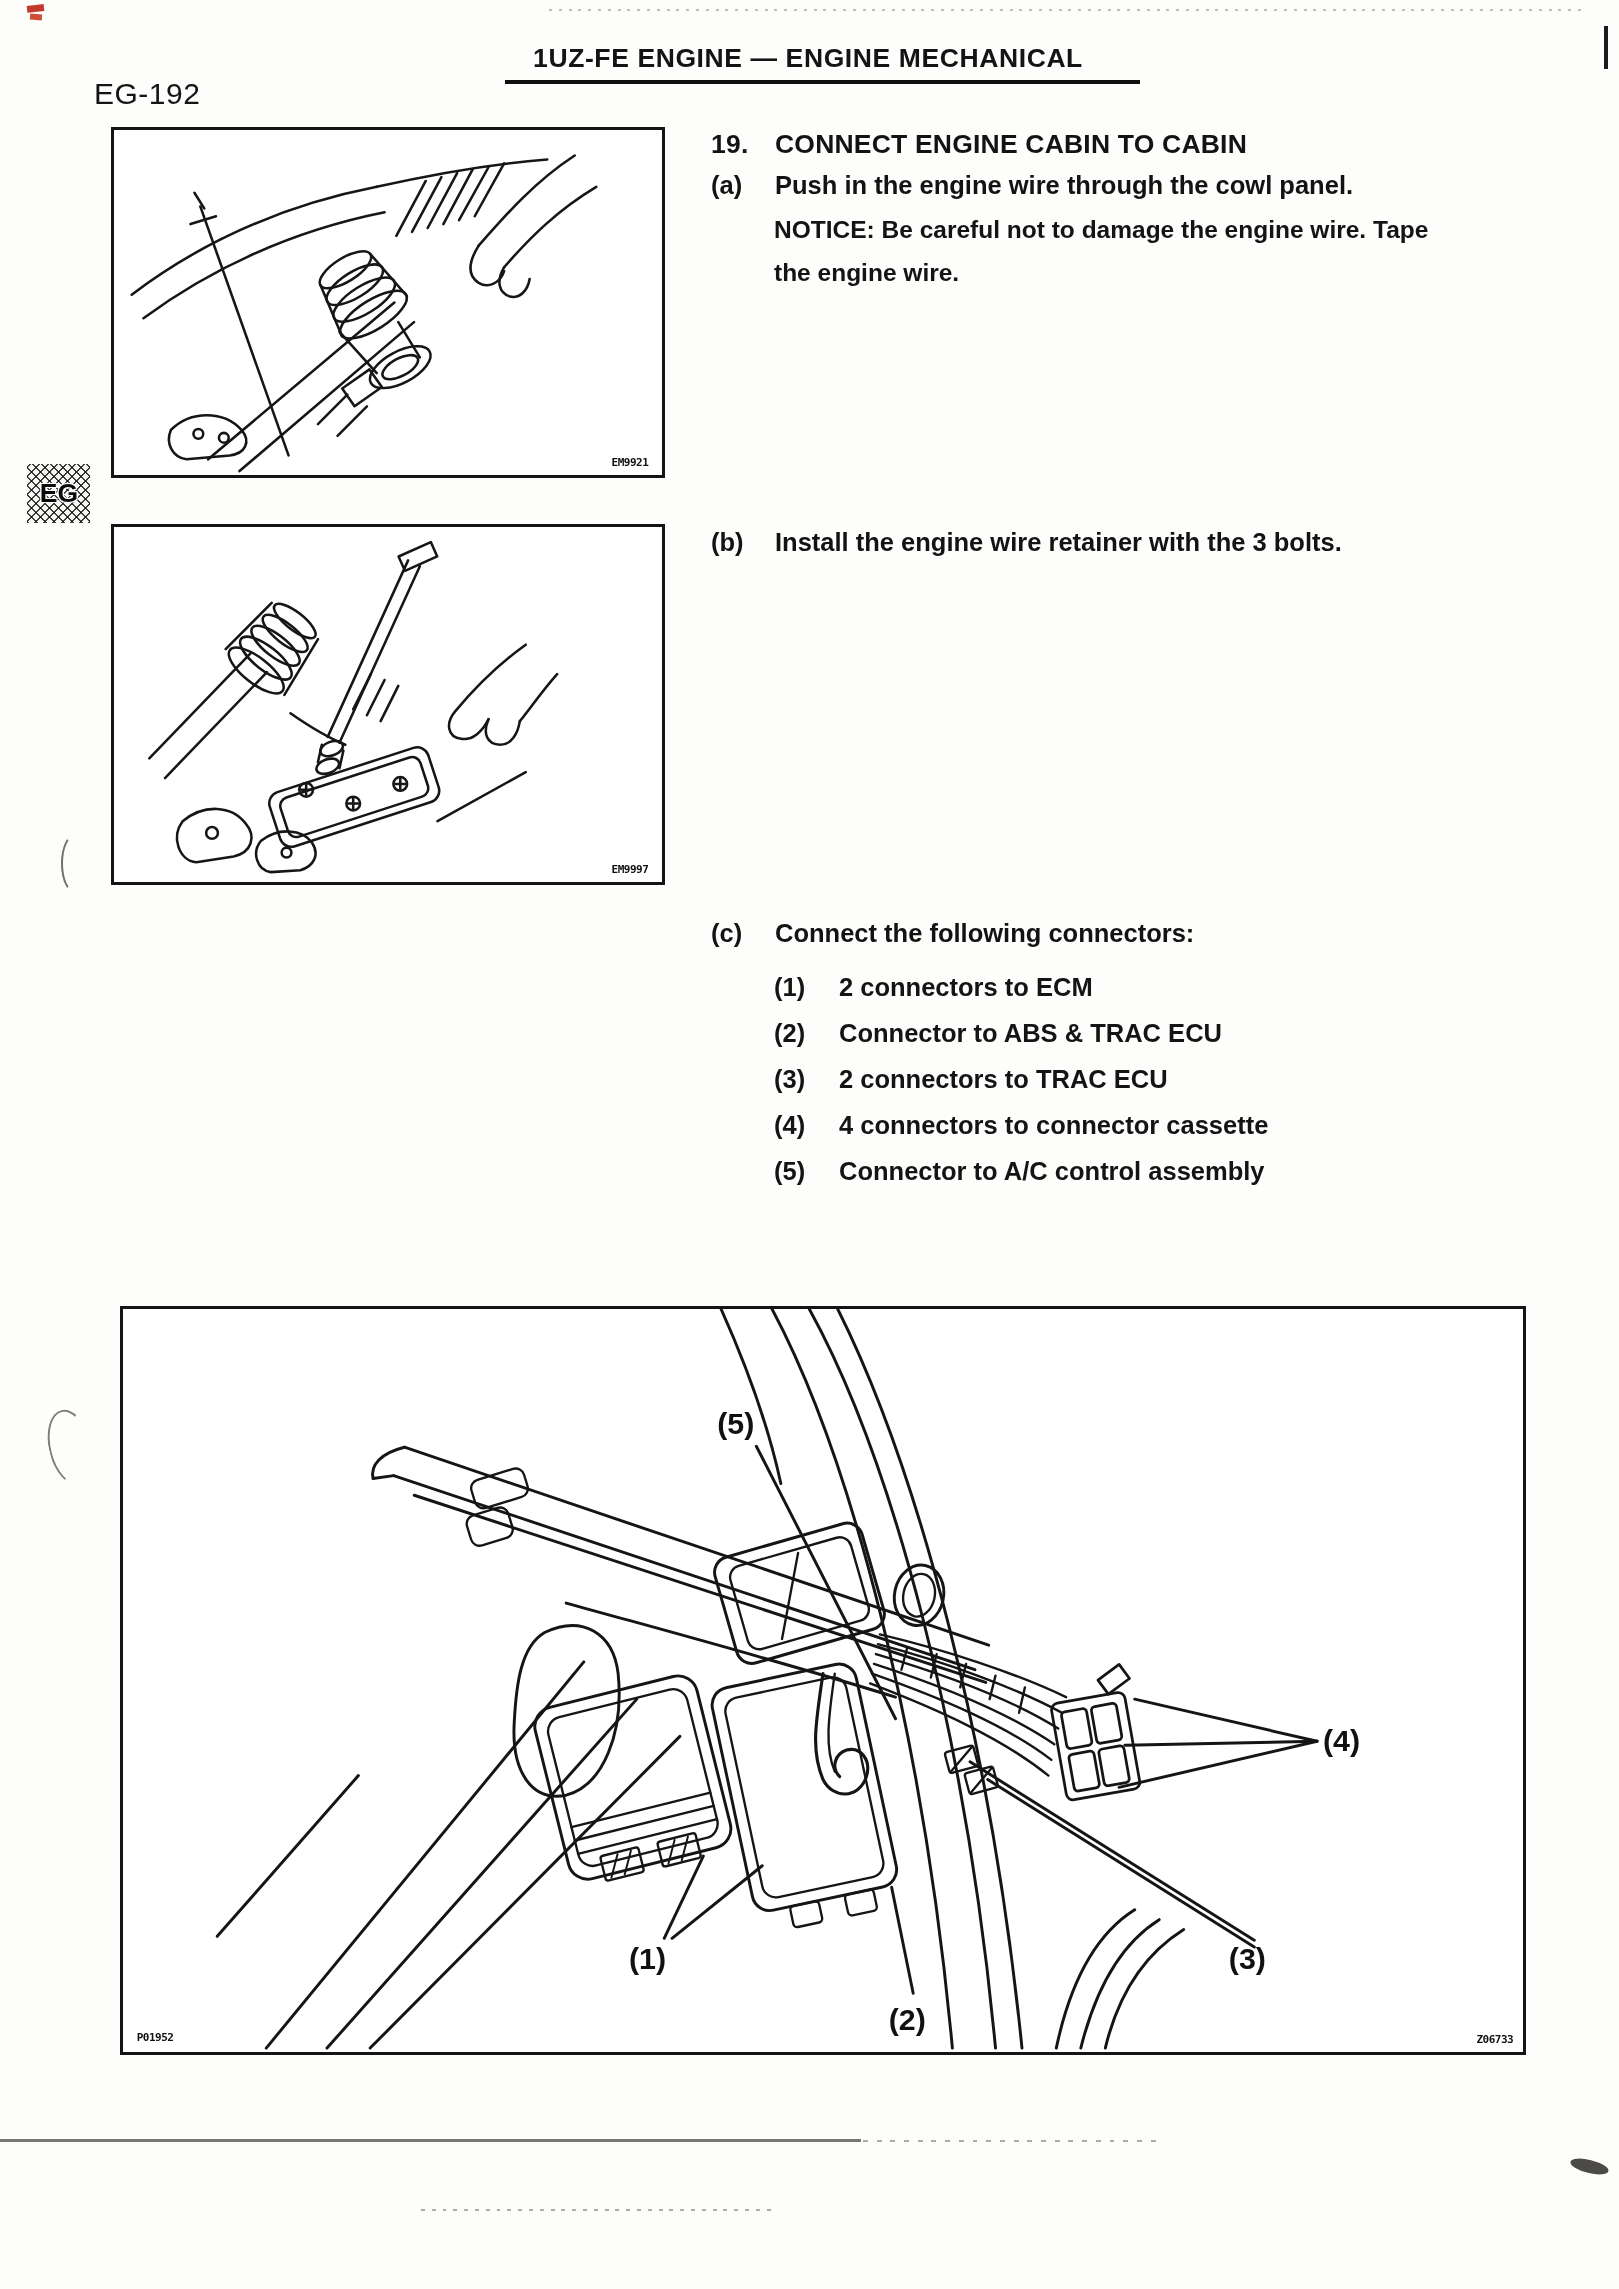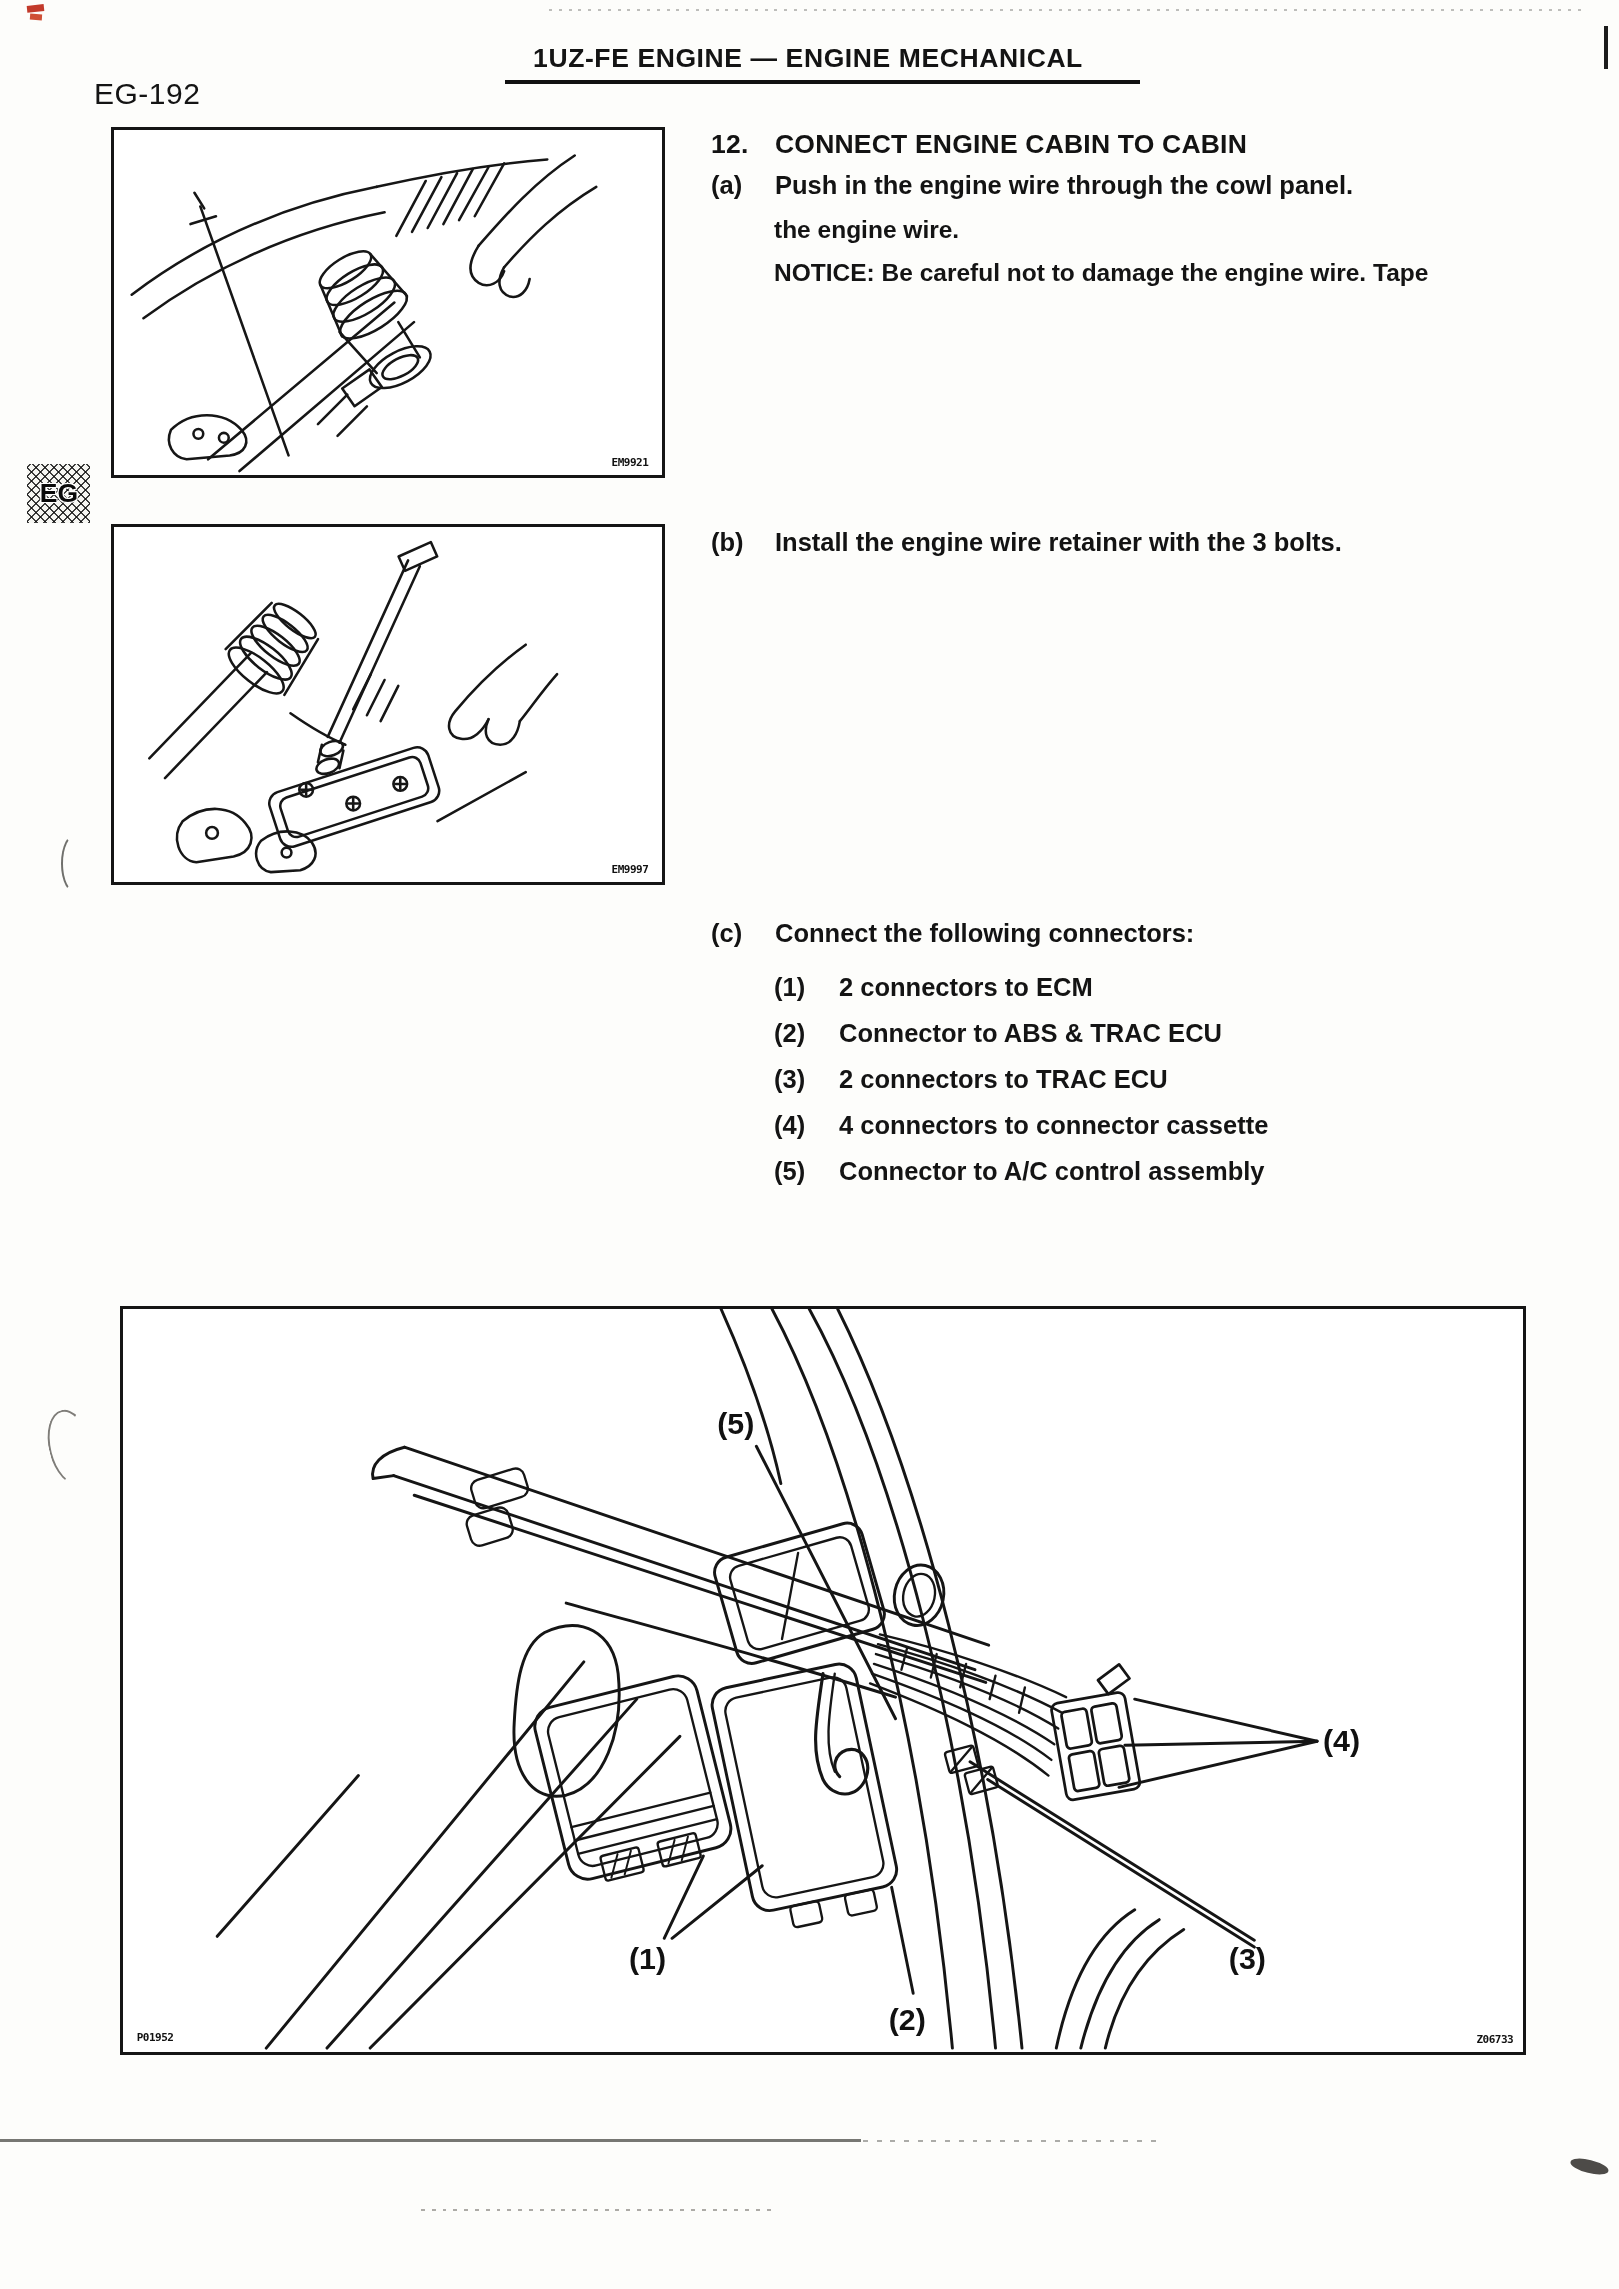--- a/index.html
+++ b/index.html
@@ -166,31 +166,31 @@
           <path d="M330,300 L420,250"></path>
         <path d="M262,150 L244,186"></path>
           <path d="M276,156 L258,192"></path>
           <path d="M290,162 L272,198"></path>
       </g>
     </svg>
     <span class="fig-code">EM9997</span>
   </div>
 
   <div class="sec-row title-row" style="top:129px">
-    <span>12.</span>
+    <span>19.</span>
     <span>CONNECT ENGINE CABIN TO CABIN</span>
   </div>
 
   <div class="sec-row" style="top:171px">
     <span>(a)</span>
     <span>Push in the engine wire through the cowl panel.</span>
   </div>
   <div class="notice">
+    <div>NOTICE: Be careful not to damage the engine wire. Tape</div>
     <div>the engine wire.</div>
-    <div>NOTICE: Be careful not to damage the engine wire. Tape</div>
   </div>
 
   <div class="sec-row" style="top:528px">
     <span>(b)</span>
     <span>Install the engine wire retainer with the 3 bolts.</span>
   </div>
 
   <div class="sec-row" style="top:919px">
     <span>(c)</span>
     <span>Connect the following connectors:</span>

